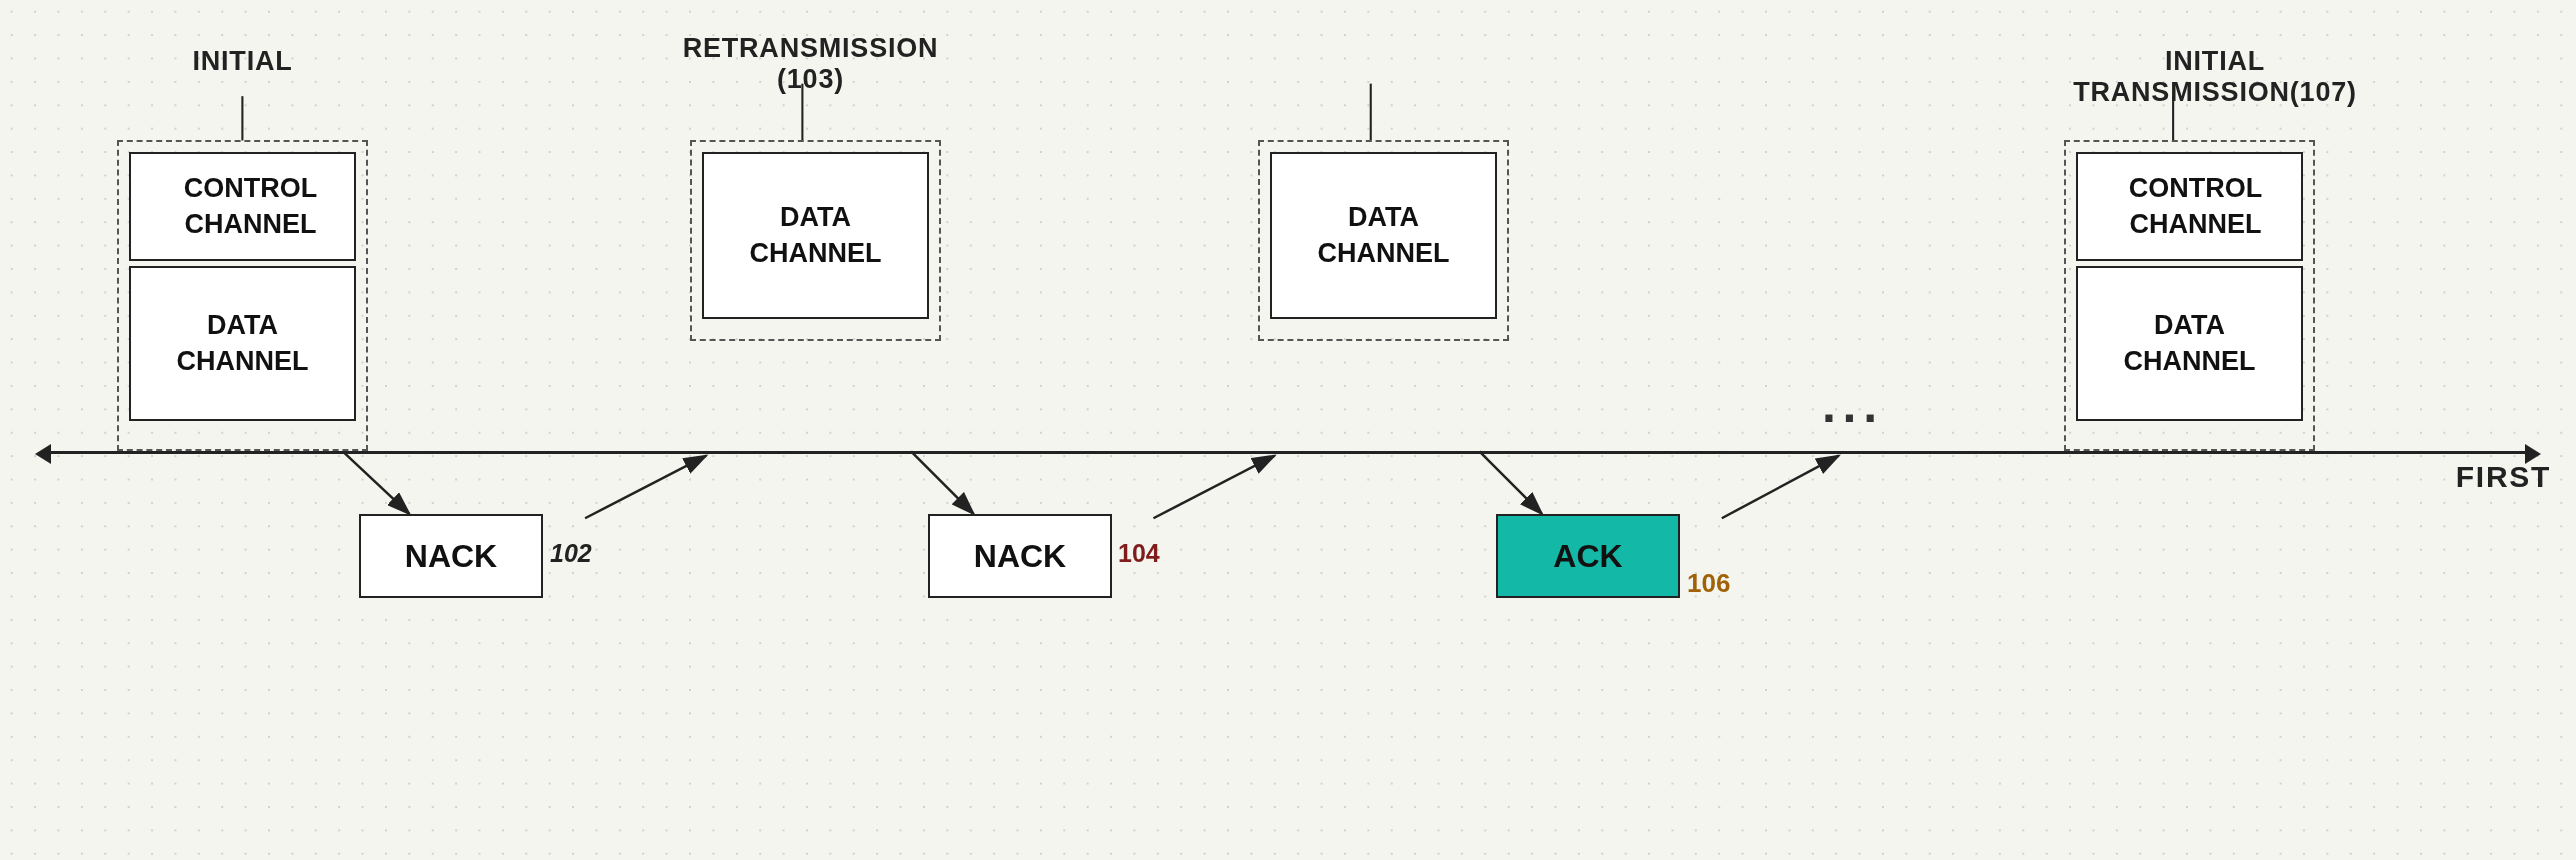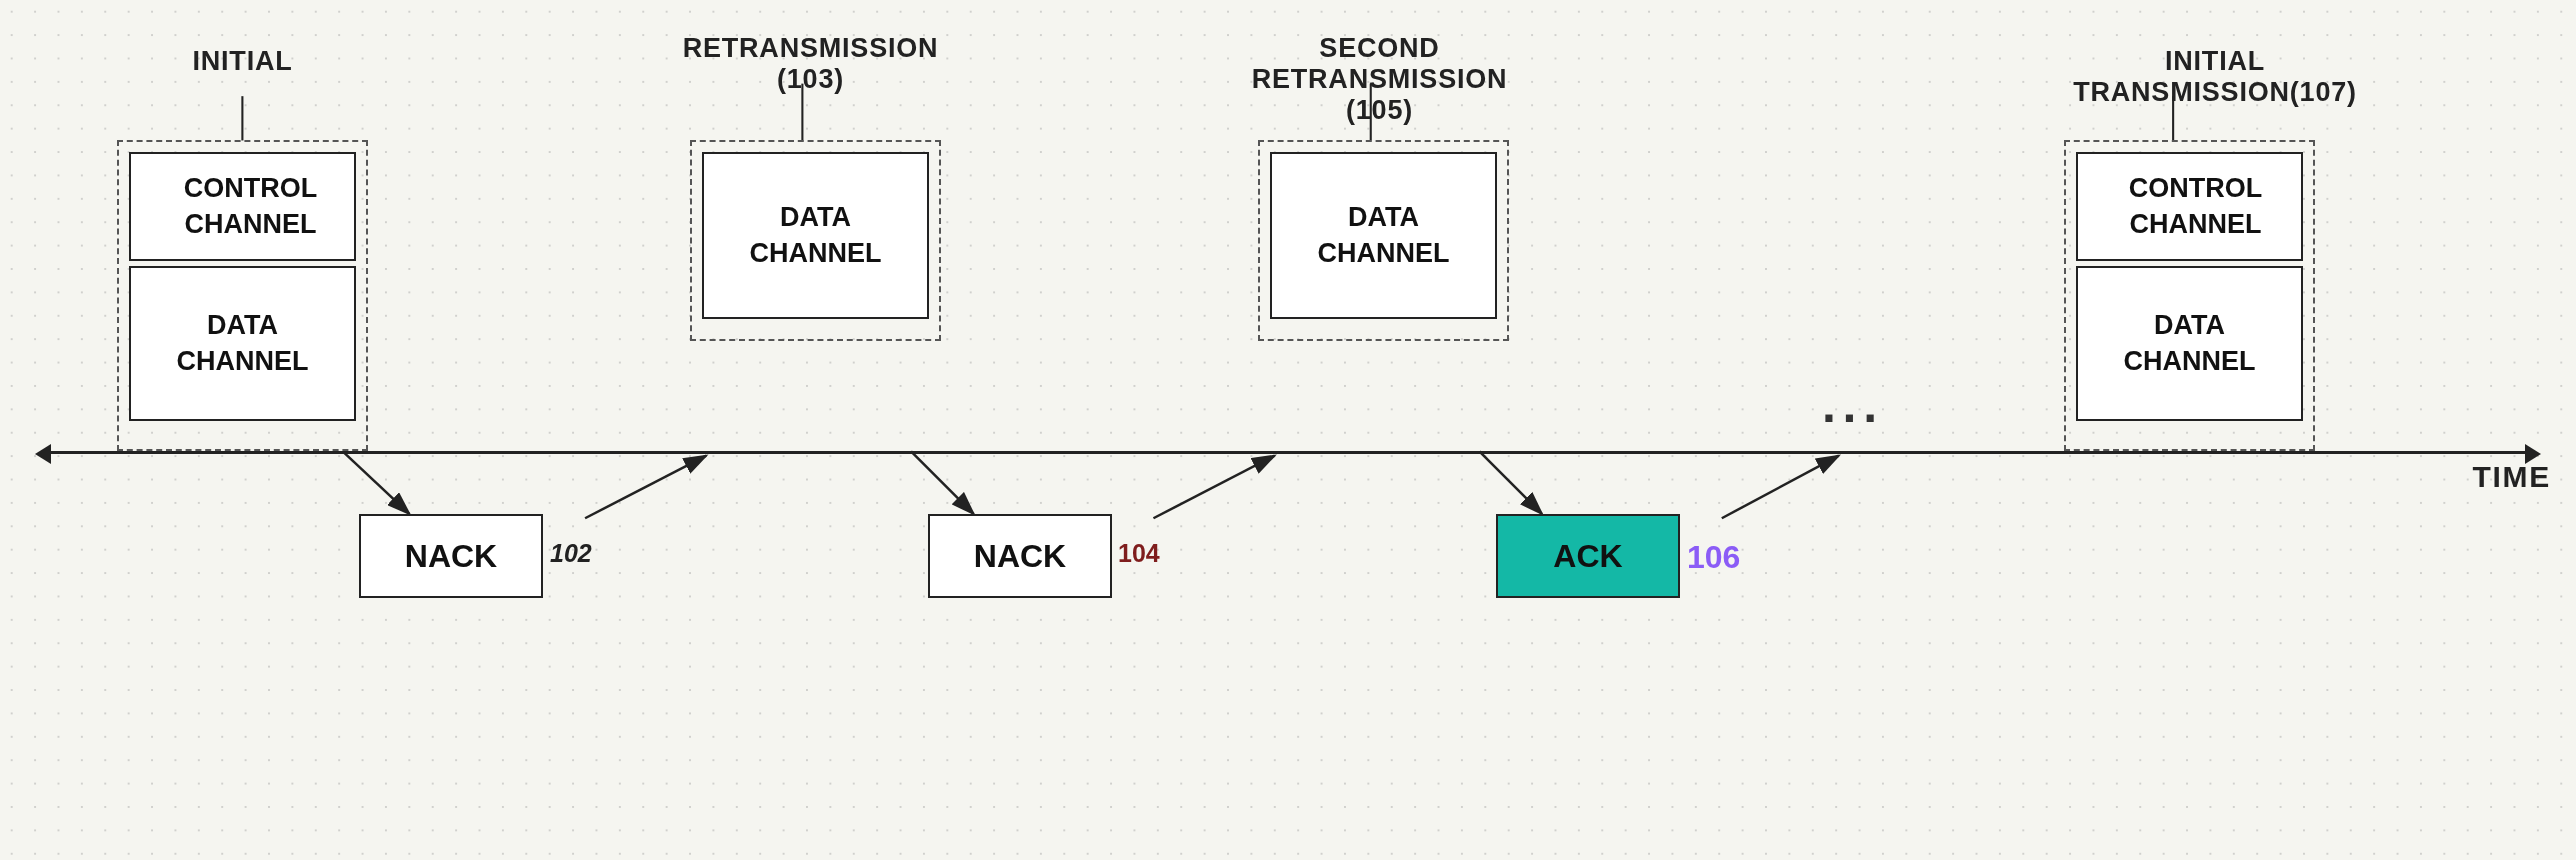--- a/index.html
+++ b/index.html
@@ -90,21 +90,21 @@
       color: #333;
       letter-spacing: 6.7px;
     }
   </style>
 </head>
 <body>
 
 <div class="diagram-container">
 
   <div class="time-axis"></div>
-  <div class="time-label">TIME</div>
+  <div class="time-label">FIRST</div>
 
   <svg class="arrows" xmlns="http://www.w3.org/2000/svg" viewBox="0 0 3082 1030" width="2576" height="861">
     <defs>
       <marker id="arrowhead" markerWidth="10" markerHeight="7" refX="9" refY="3.5" orient="auto">
         <polygon points="0 0, 10 3.5, 0 7" fill="#222"></polygon>
       </marker>
       <marker id="arrowhead-rev" markerWidth="10" markerHeight="7" refX="1" refY="3.5" orient="auto">
         <polygon points="10 0, 0 3.5, 10 7" fill="#222"></polygon>
       </marker>
     </defs>
@@ -150,24 +150,20 @@
     <div style="font-size:27px; font-weight:bold; letter-spacing:0.8px; color:#222;">RETRANSMISSION (103)</div>
   </div>
 
   <div style="position:absolute; top:140px; left:690px; width:251px; height:201px; border:2.5px dashed #555;">
 
     <div style="margin:10px; height:167px; border:2.5px solid #222; background:white; display:flex; align-items:center; justify-content:center; text-align:center; font-size:27px; font-weight:bold; line-height:1.3; color:#111;">
       <span>DATA<br>CHANNEL</span>
     </div>
   </div>
 
-  <div style="position:absolute; top:33px; left:1229px; width:301px; text-align:center;">
-    <div style="font-size:27px; font-weight:bold; letter-spacing:0.8px; color:#222;">SECOND</div>
-    <div style="font-size:27px; font-weight:bold; letter-spacing:0.8px; color:#222;">RETRANSMISSION (105)</div>
-  </div>
 
   <div style="position:absolute; top:140px; left:1258px; width:251px; height:201px; border:2.5px dashed #555;">
 
     <div style="margin:10px; height:167px; border:2.5px solid #222; background:white; display:flex; align-items:center; justify-content:center; text-align:center; font-size:27px; font-weight:bold; line-height:1.3; color:#111;">
       <span>DATA<br>CHANNEL</span>
     </div>
   </div>
 
   <div class="dots-label" style="top:376px; left:1822px;">...</div>
 
@@ -193,16 +189,16 @@
   <div style="position:absolute; top:539px; left:550px; font-size:25px; color:#222; font-weight:bold;font-style:italic;">102</div>
 
   <div style="position:absolute; top:514px; left:928px; width:184px; height:84px; border:2.5px solid #222; background:white; display:flex; align-items:center; justify-content:center; font-size:32px; font-weight:bold; color:#111;">
     <span>NACK</span>
   </div>
   <div style="position:absolute; top:539px; left:1118px; font-size:25px; color:#7f1d1d; font-weight:bold;">104</div>
 
   <div style="position:absolute; top:514px; left:1496px; width:184px; height:84px; border:2.5px solid #222; background:#14b8a6; display:flex; align-items:center; justify-content:center; font-size:32px; font-weight:bold; color:#111;">
     <span>ACK</span>
   </div>
-  <div style="position:absolute; top:539px; left:1687px; font-size:32px; color:#8b5cf6; font-weight:bold;">106</div>
+  <div style="position:absolute; top:568px; left:1687px; font-size:26px; color:#a16207; font-weight:bold;">106</div>
 
 </div>
 
 
 </body></html>

